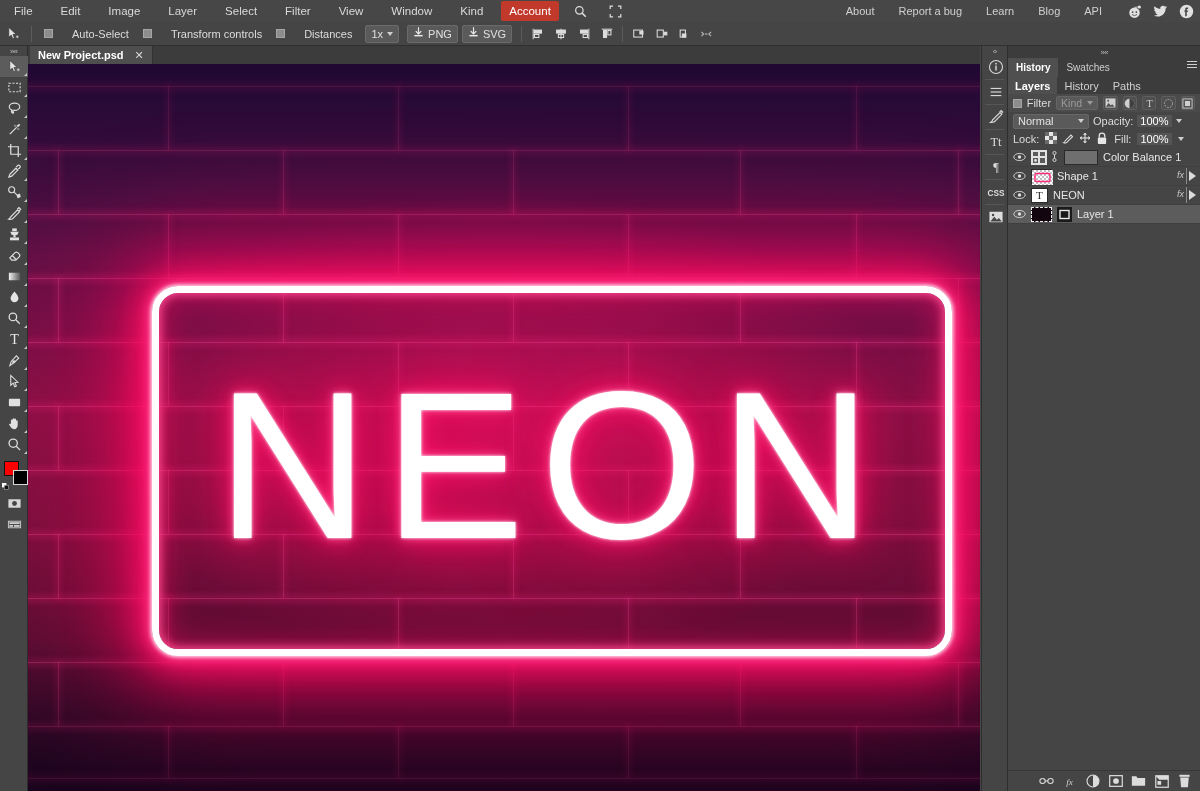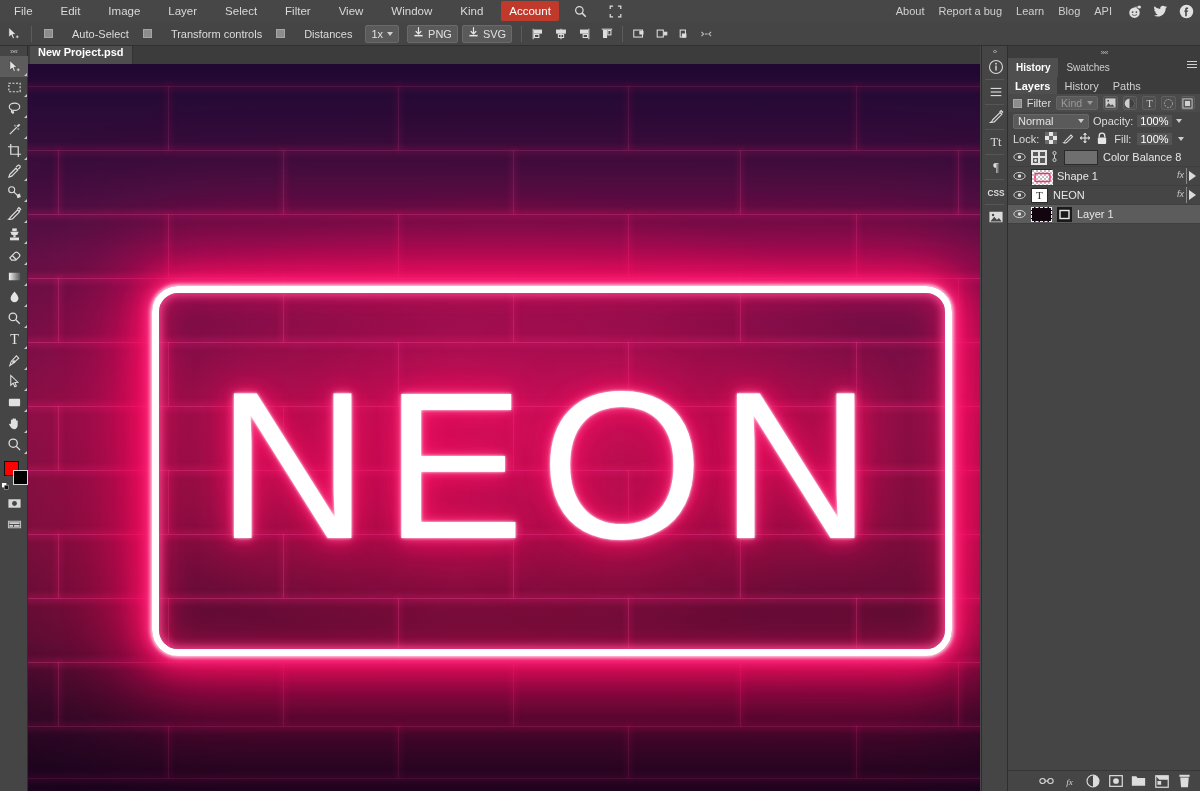--- a/index.html
+++ b/index.html
@@ -21,21 +21,21 @@
   }
   .menu-left { display: flex; align-items: center; gap: 8px; padding-left: 4px; }
   .menu-item {
     padding: 3px 10px; font-size: 11.5px; color: #d9d9d9; cursor: default;
     white-space: nowrap; line-height: 14px;
   }
   .menu-item.accent { background: #c0392b; color: #ffffff; border-radius: 2px; padding: 3px 8px; }
   .menu-icon { padding: 2px 7px; display: flex; align-items: center; }
   .menu-right {
     position: absolute; right: 6px; top: 0; height: 22px;
-    display: flex; align-items: center; gap: 0px; text-align: right;
+    display: flex; align-items: center; gap: 10px; text-align: right;
   }
   .menu-right .menu-item { font-size: 11px; padding: 3px 7px; color: #d0d0d0; }
   .social { display: flex; align-items: center; gap: 11px; padding-left: 8px; }
   .social svg { display: block; }
 
   
   .optionsbar {
     position: absolute; left: 0; top: 22px; width: 1200px; height: 24px;
     background: #454545; display: flex; align-items: center;
     border-bottom: 1px solid #303030;
@@ -59,21 +59,21 @@
   .icon-btn { width: 21px; height: 20px; display: flex; align-items: center; justify-content: center; border-radius: 2px; }
 
   
   .tabbar {
     position: absolute; left: 28px; top: 46px; width: 952px; height: 18px;
     background: #3c3c3c;
   }
   .tab {
     position: absolute; left: 2px; top: 0; height: 18px;
     background: #4e4e4e; display: flex; align-items: center; gap: 11px;
-    padding: 0 8px; border-right: 1px solid #323232; flex-direction: column;
+    padding: 0 8px; border-right: 1px solid #323232;
   }
   .tab-title { font-size: 11px; color: #ffffff; font-weight: bold; }
   .tab-close { font-size: 11px; color: #d6d6d6; cursor: pointer; }
 
   
   .toolbar {
     position: absolute; left: 0; top: 46px; width: 28px; height: 745px;
     background: #454545; border-right: 1px solid #2e2e2e;
   }
   .collapse-row { height: 10px; display: flex; align-items: center; justify-content: center; color:#bbb; font-size: 8px; letter-spacing:-1px;}
@@ -803,21 +803,21 @@
             </svg>
         </span>
         <span class="thumb2" style="width:9px">
           <svg width="9" height="13" viewBox="0 0 9 13">
               <circle cx="4.5" cy="3" r="1.6" fill="none" stroke="#d0d0d0" stroke-width="1"></circle>
               <circle cx="4.5" cy="10" r="1.6" fill="none" stroke="#d0d0d0" stroke-width="1"></circle>
               <line x1="4.5" y1="4.6" x2="4.5" y2="8.4" stroke="#d0d0d0" stroke-width="1"></line>
             </svg>
         </span>
         <span class="thumb" style="width:34px;background:#6f6f6f"></span>
-        <span class="lname">Color Balance 8</span>
+        <span class="lname">Color Balance 1</span>
       </div>
 
       <div class="layer-row">
         <span class="eye">
           <svg width="13" height="10" viewBox="0 0 16 11">
               <ellipse cx="8" cy="5.5" rx="7" ry="4.4" fill="none" stroke="#dedede" stroke-width="1.1"></ellipse>
               <circle cx="8" cy="5.5" r="2.1" fill="#dedede"></circle>
             </svg>
         </span>
         <span class="thumb">

